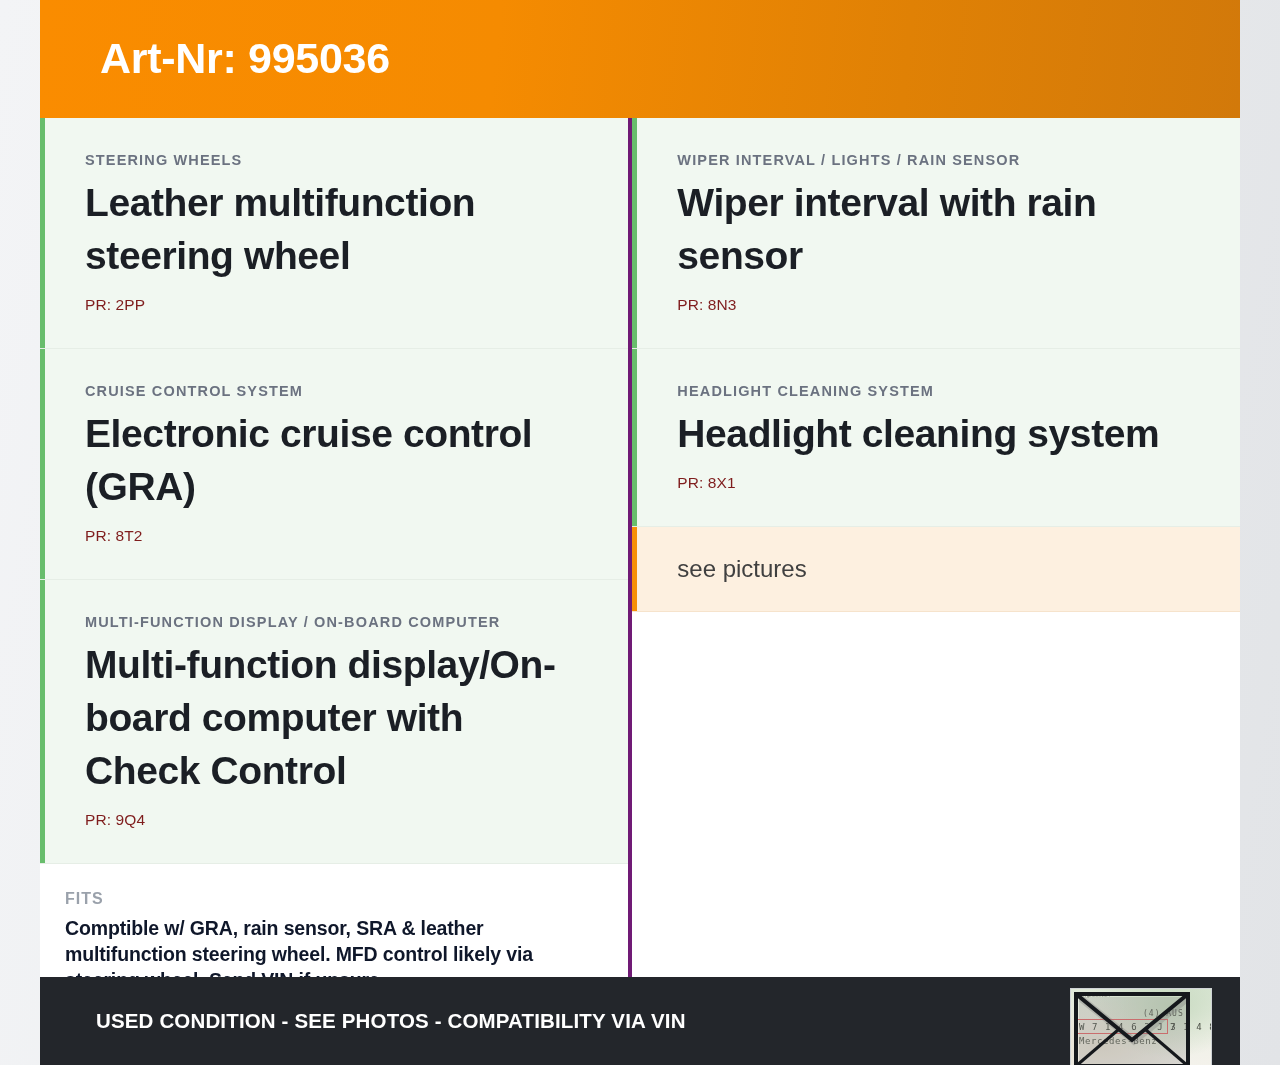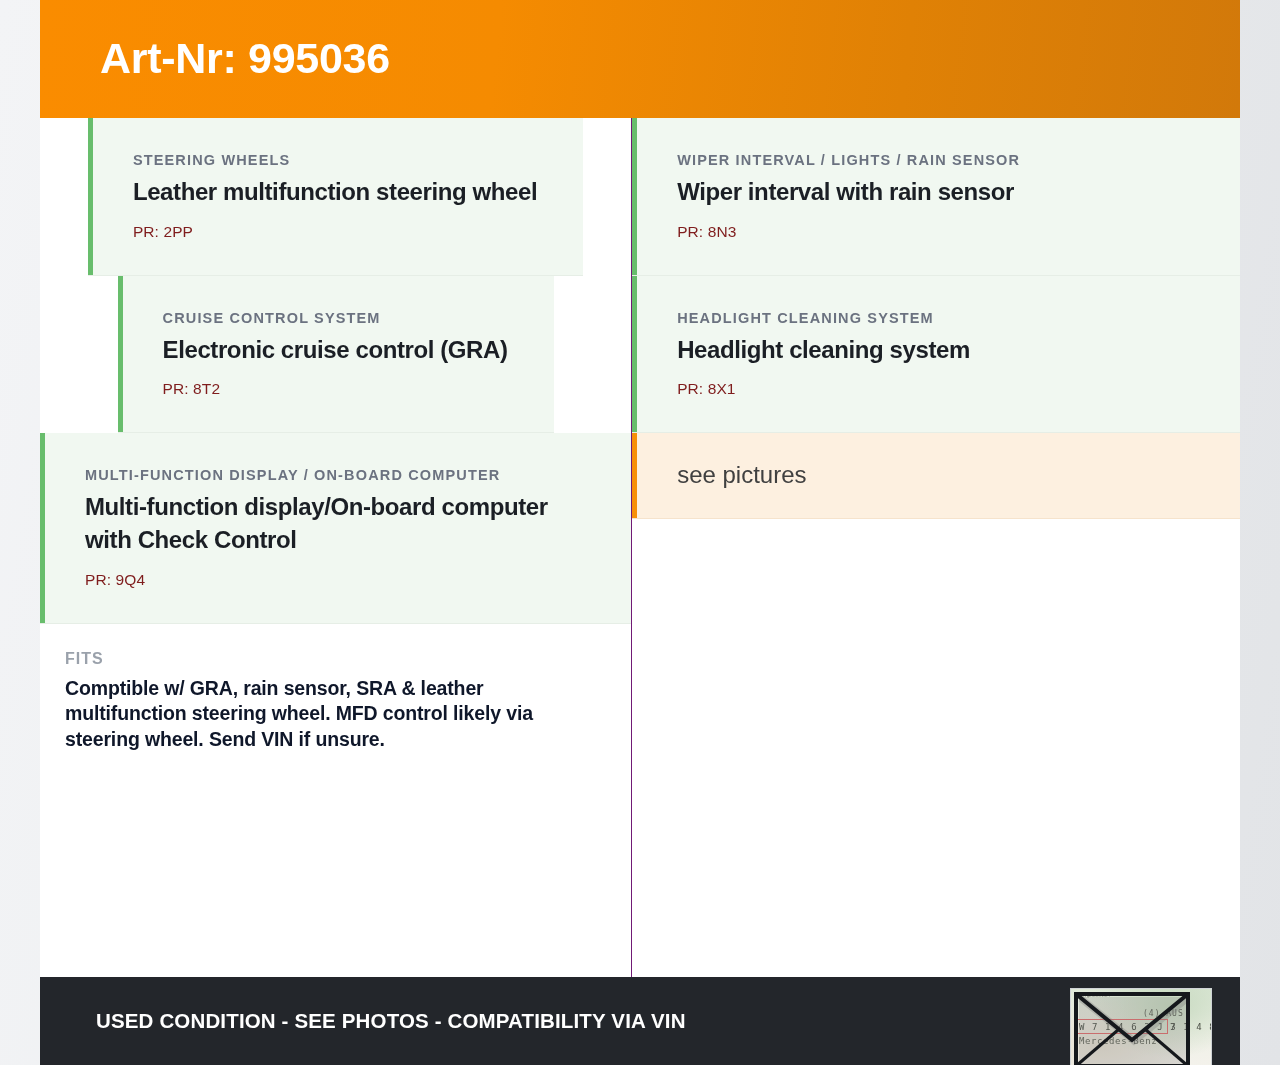--- a/index.html
+++ b/index.html
@@ -52,21 +52,21 @@
     align-items: flex-start;
     background: #ffffff;
     min-height: 0;
   }
 
   .col {
     display: flex;
     flex-direction: column;
     align-self: stretch;
   }
-  .col-left  { width: 672px; border-right: 1px solid #701a75; align-items: center; }
+  .col-left  { width: 672px; border-right: 4px solid #701a75; }
   .col-right { width: 690px; }
 
   
   .card {
     position: relative;
     background: #f1f8f1;
     border-bottom: 1px solid #e6eee6;
     padding: 34px 46px 34px 45px;
   }
   .card::before {
@@ -91,21 +91,21 @@
     font-weight: bold;
     letter-spacing: 1.15px;
     color: #6b7280;
     text-transform: uppercase;
     margin-bottom: 8px;
   }
   .kicker.kicker-orange { color: #f08008; }
   .kicker.kicker-muted  { color: #9aa1ab; letter-spacing: 1.0px; font-size: 16px; }
 
   .title {
-    font-size: 24px;
+    font-size: 39px;
     font-weight: bold;
     line-height: 1.36;
     color: #1b1f25;
     letter-spacing: -0.4px;
   }
 
   .pr-code {
     margin-top: 14px;
     font-size: 15.5px;
     color: #7f1d1d;

